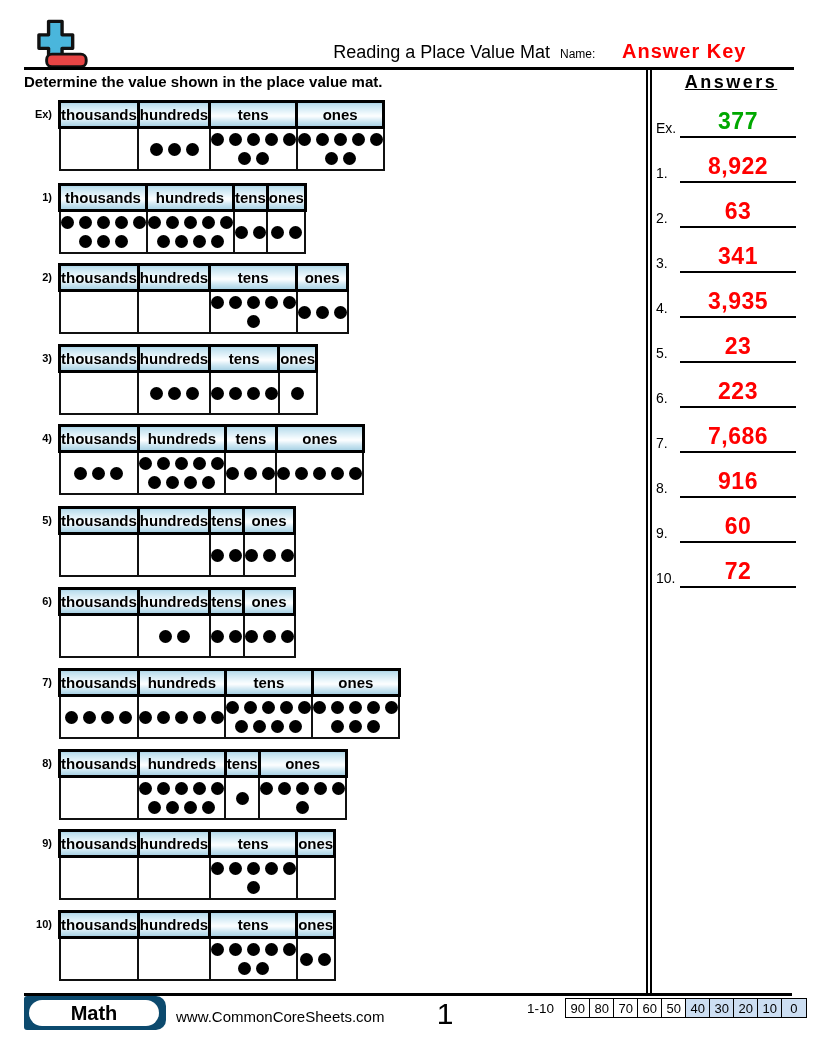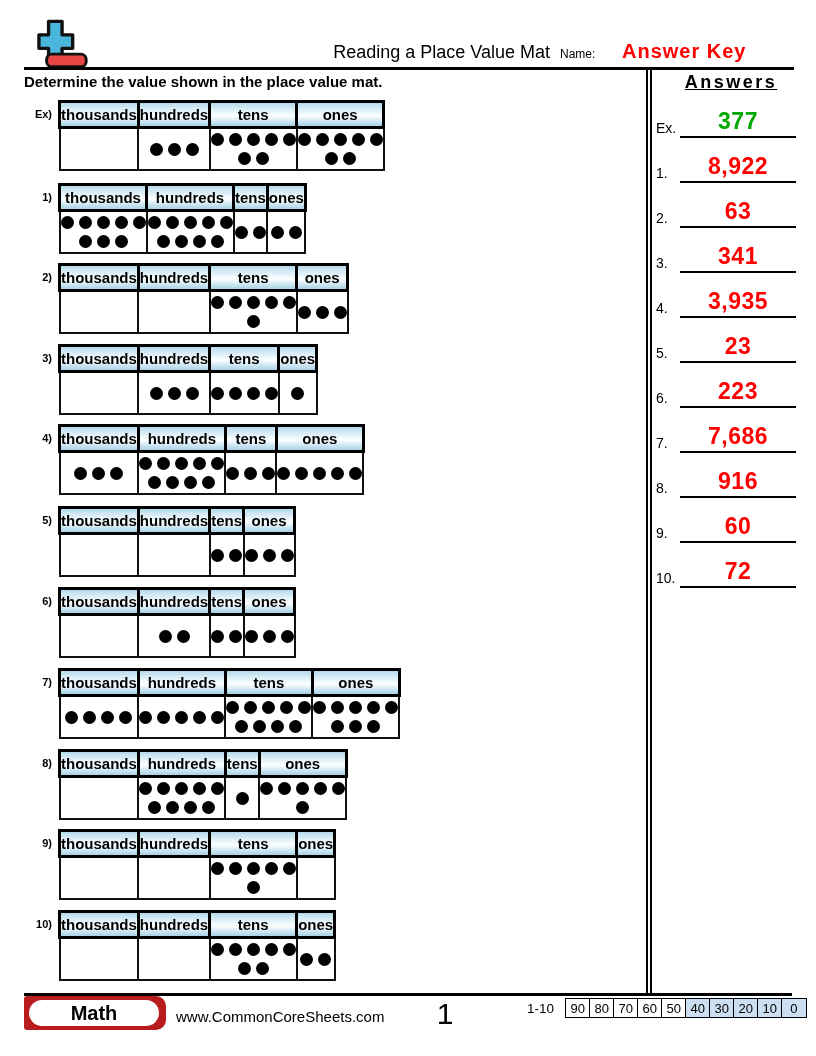--- a/index.html
+++ b/index.html
@@ -33,21 +33,21 @@
   .ans-row{position:absolute;left:652px;width:144px;height:34px;}
   .alabel{position:absolute;left:4px;bottom:2px;font-size:14px;}
   .aval{position:absolute;left:28px;right:0;bottom:3px;text-align:center;
         font-size:23px;font-weight:bold;letter-spacing:0.5px;}
   .aval-red{color:#ff0000;}
   .aval-green{color:#00a800;}
   .aline{position:absolute;left:28px;right:0;bottom:0;height:2px;background:#000;}
 
   
   .foot-rule{left:24px;top:993px;width:768px;height:3px;background:#000;}
-  .math-badge{left:24px;top:996px;width:142px;height:34px;background:#b91c1c;
+  .math-badge{left:24px;top:996px;width:142px;height:34px;background:#0c4a6e;
               border-radius:3px 10px 10px 3px;}
   .math-oval{position:absolute;left:5px;top:4px;right:7px;bottom:4px;background:#fff;border-radius:999px;
              display:flex;align-items:center;justify-content:center;font-size:20px;font-weight:bold;}
   .website{left:176px;top:1008px;font-size:15px;}
   .page-num{left:395px;top:997px;width:100px;text-align:center;font-size:30px;}
   .range-label{left:527px;top:1001px;font-size:13.5px;}
   .grades{left:564px;top:998px;display:flex;}
   .gcell{width:23.5px;height:18px;border:1.5px solid #000;margin-left:-1.5px;
          display:flex;align-items:center;justify-content:center;font-size:13px;background:#fff;}
   .gcell:first-child{margin-left:1px;}

